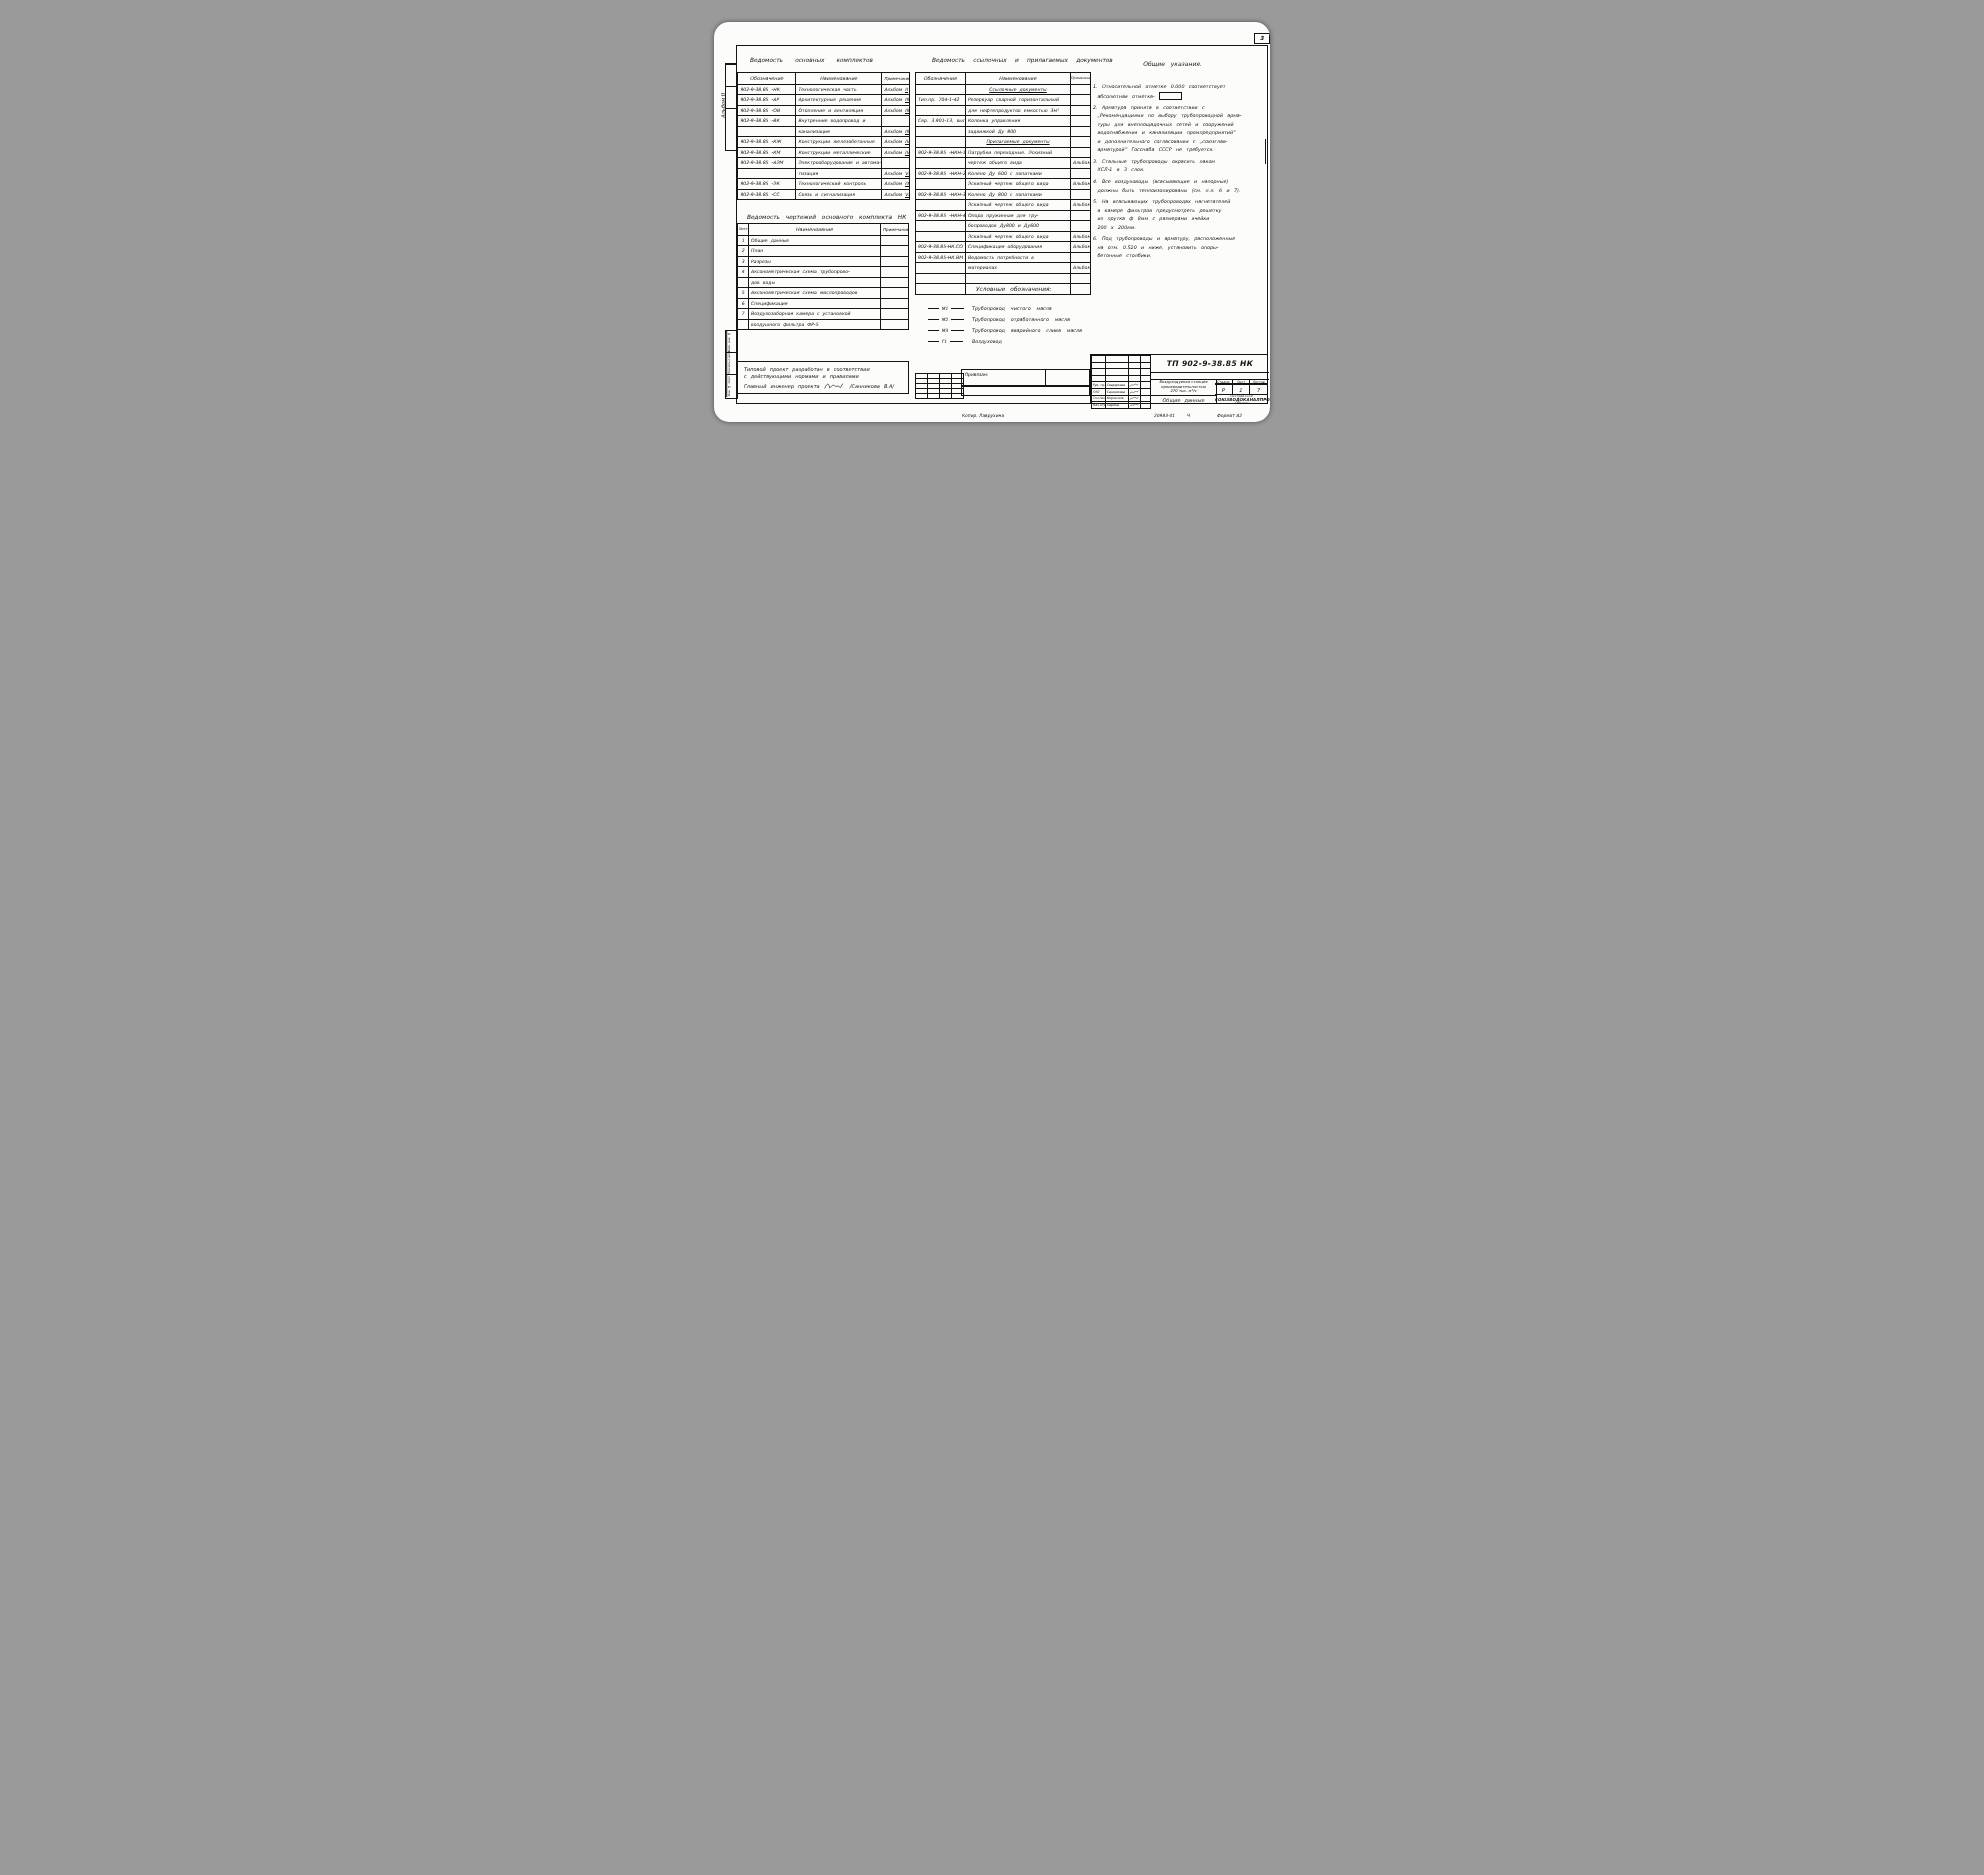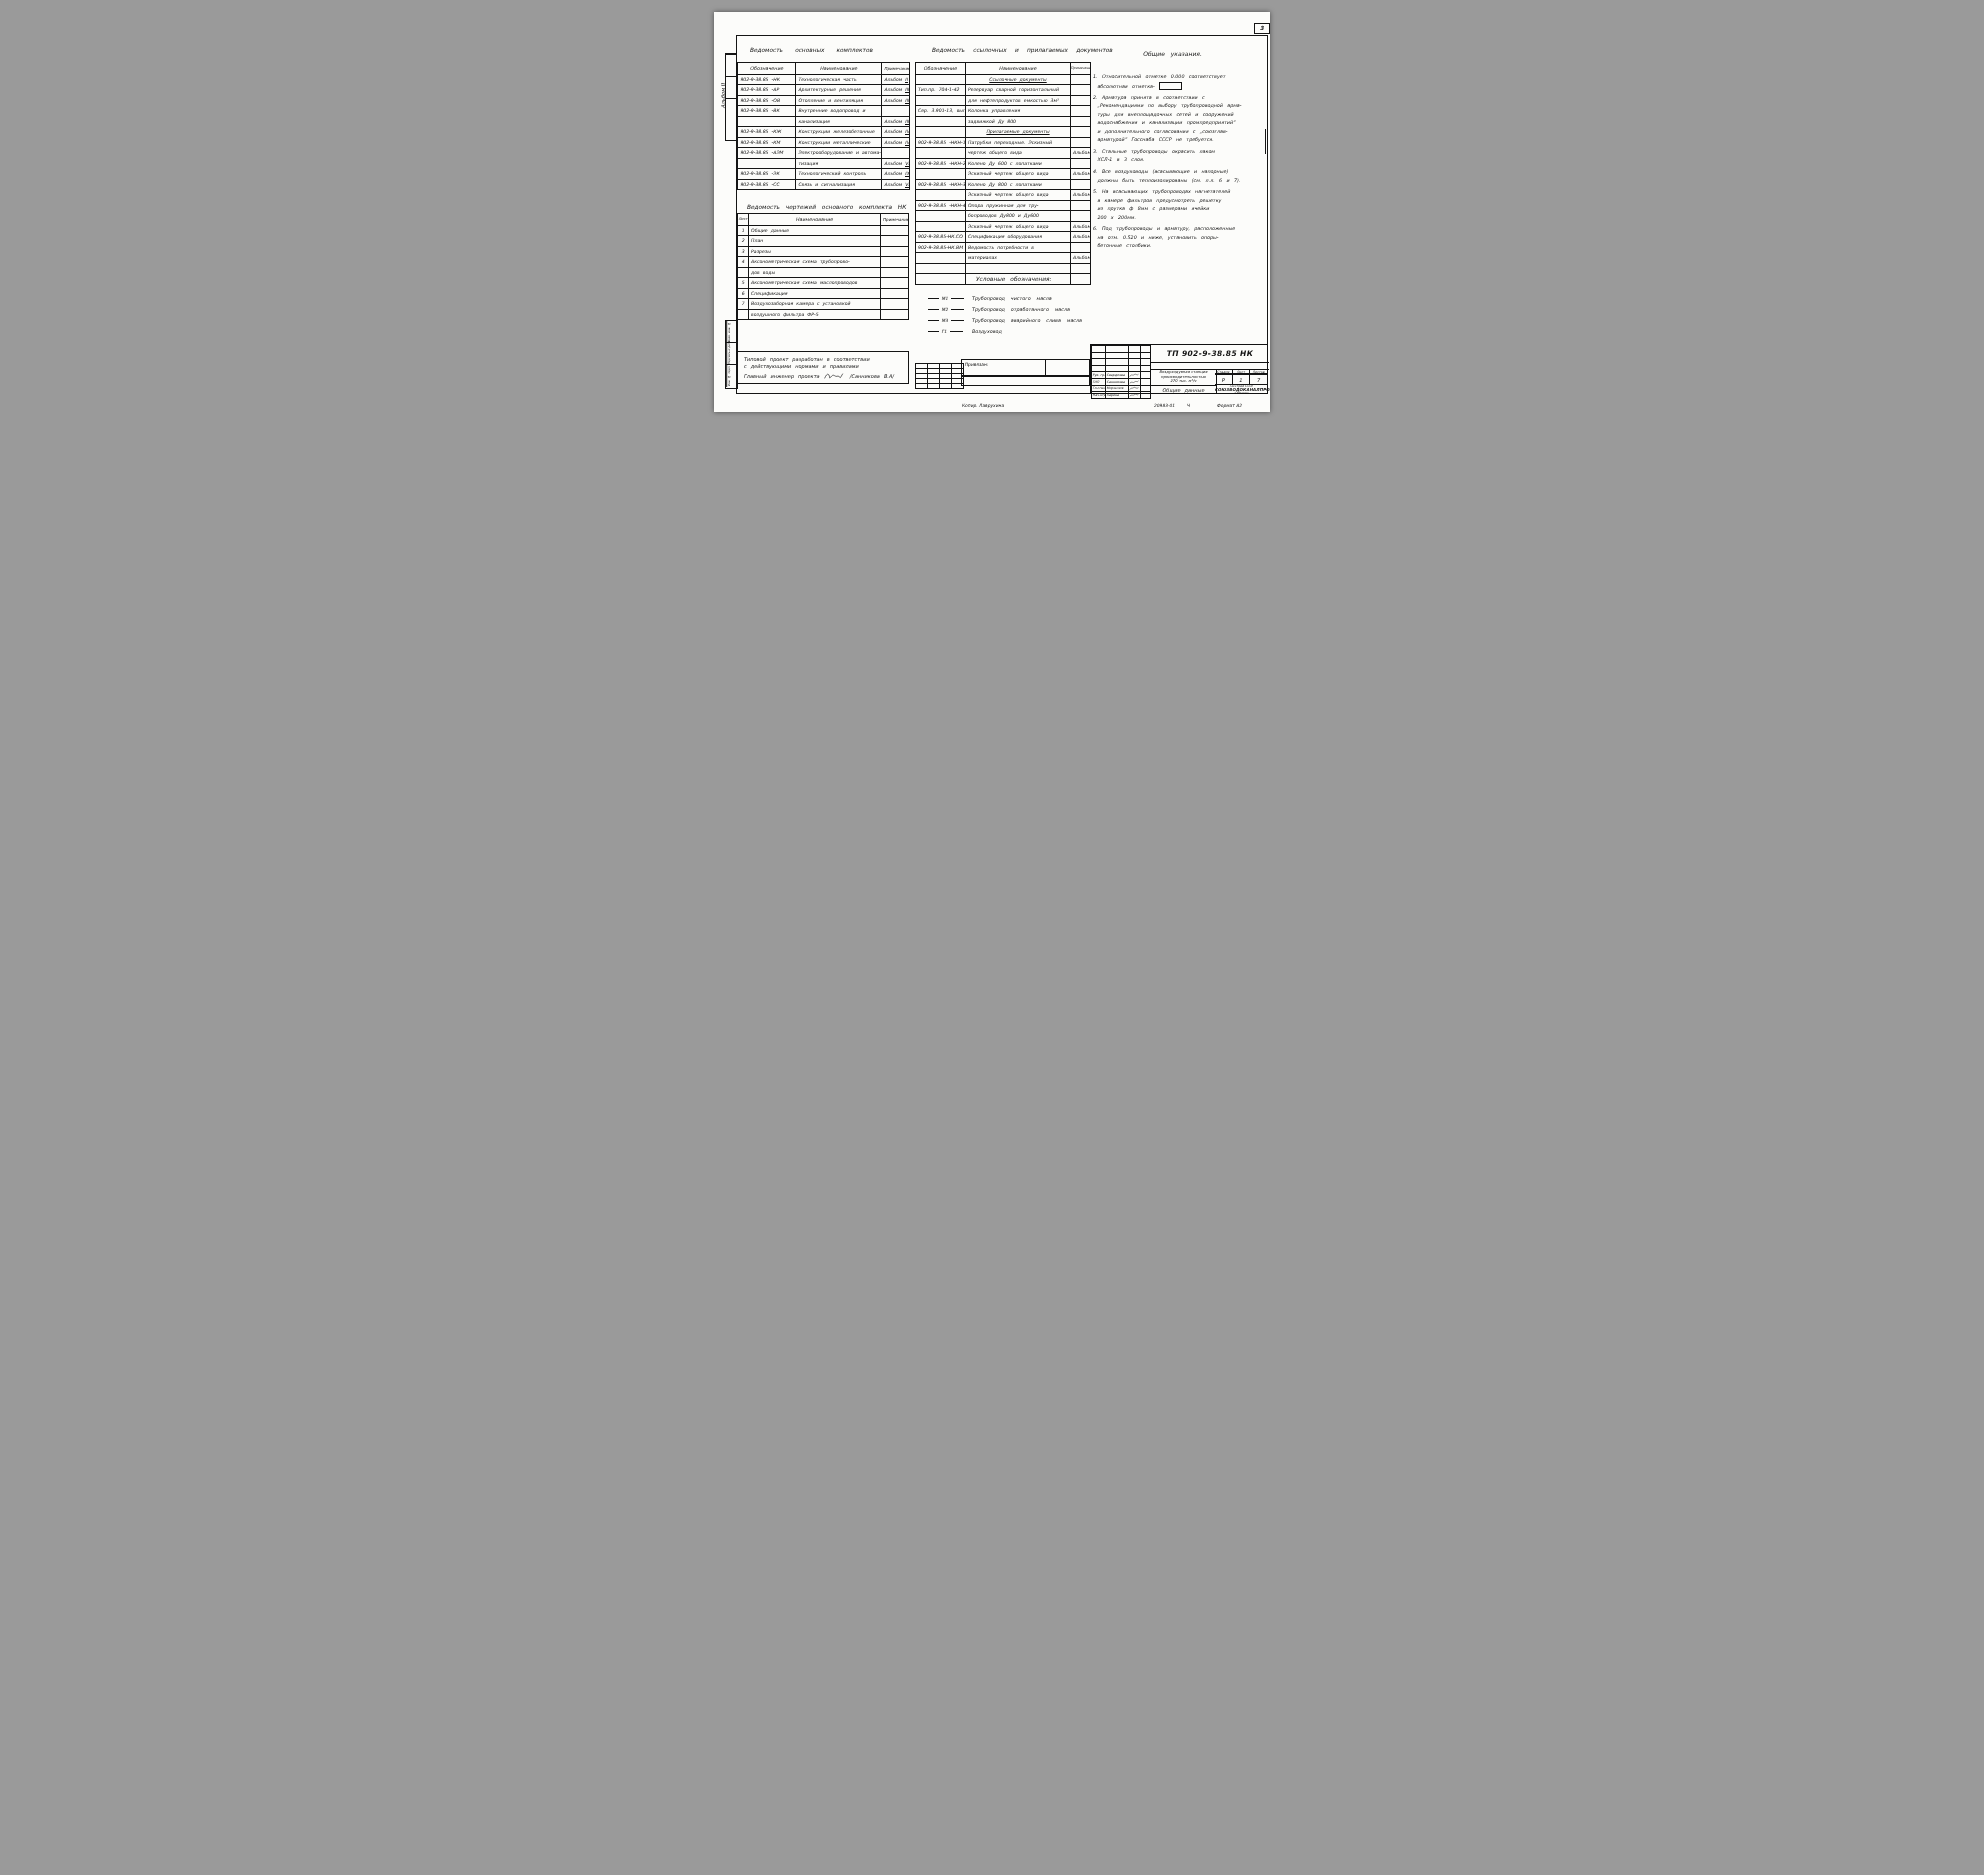--- a/index.html
+++ b/index.html
@@ -1,18 +1,18 @@
 <!DOCTYPE html>
 <html style="font-size:6.4px"><head>
 <meta charset="utf-8">
 <style>
   html,body{margin:0;padding:0;background:#9a9a9a;}
-  .sheet{position:relative;width:556px;height:400px;margin:12px auto;background:#fcfcfa;
+  .sheet{position:relative;width:556px;height:400px;margin:22px auto;background:#fcfcfa;
          font-family:"DejaVu Sans",sans-serif;font-style:italic;color:#121212;overflow:hidden;
-         box-shadow:0 0 4.8px rgba(0,0,0,.5);}
+         box-shadow:0 0 4.8px rgba(0,0,0,.5);border-radius:15px;}
   .frame{position:absolute;left:22px;top:22.6px;right:1.6px;bottom:18px;border:1px solid #151515;}
   
   .corner{position:absolute;left:540px;top:10.7px;width:14.3px;height:9.5px;border:0.8px solid #151515;
           display:flex;align-items:center;justify-content:center;font-size:5.6px;font-weight:bold;}
   
   .vtext{writing-mode:vertical-rl;transform:rotate(180deg);white-space:nowrap;}
   .album-label{position:absolute;left:6.4px;top:44px;height:52px;font-size:5.2px;}
   .side-strip{position:absolute;left:11px;top:41px;width:11px;height:86px;border:0.6px solid #151515;border-right:none;}
   .side-strip div{border-top:0.6px solid #151515;height:21px;}
   .stampcol{position:absolute;left:11px;top:308px;width:11px;height:67px;border:0.6px solid #151515;}

